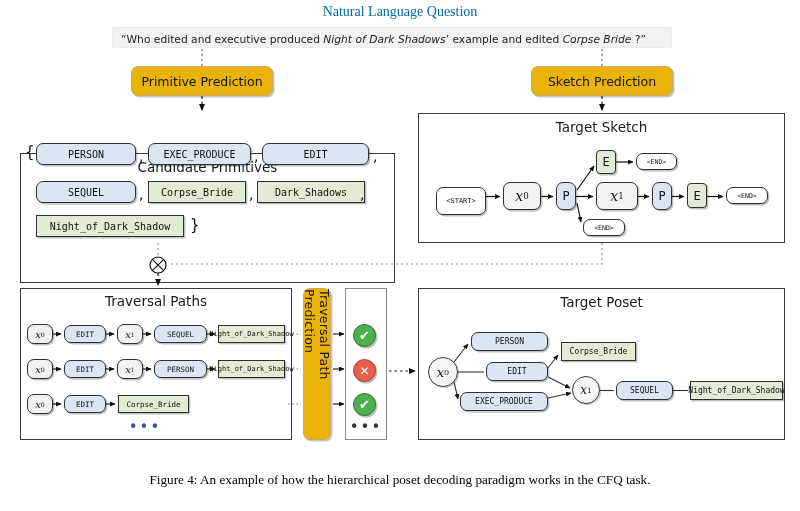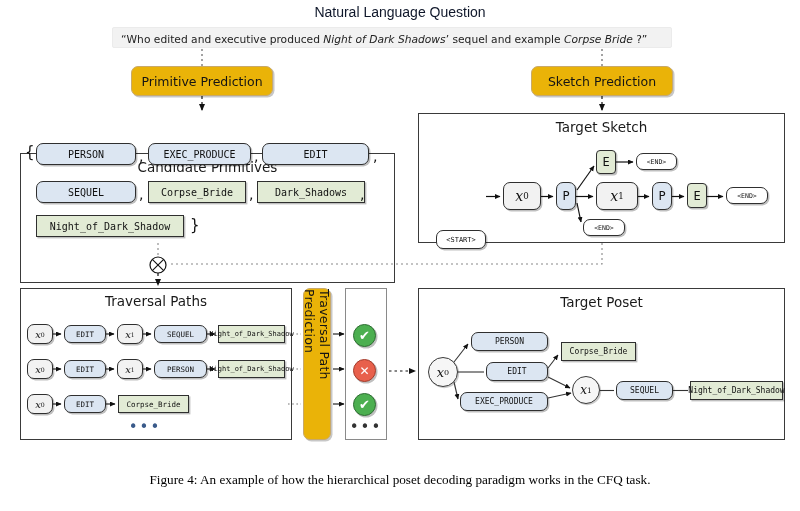--- a/index.html
+++ b/index.html
@@ -1,21 +1,21 @@
 <!DOCTYPE html>
 <html><head>
 <meta charset="utf-8">
 <style>
   html,body{margin:0;padding:0;background:#ffffff;}
   body{width:800px;height:511px;position:relative;overflow:hidden;
        font-family:"DejaVu Sans",sans-serif;color:#111;}
   .abs{position:absolute;box-sizing:border-box;}
 
   
-  .hdr{font-size:13.5px;font-family:Liberation Sans, sans-serif;color:#0f172a;
+  .hdr{font-size:13.5px;font-family:Liberation Serif, serif;color:#0369a1;
        text-align:center;white-space:nowrap;}
   .panel-title{font-size:13.5px;text-align:center;width:100%;color:#1a1a1a;}
   .panel{border:1.2px solid #3a3a3a;background:#fff;}
 
   
   #question-bar{background:#f2f2f2;border:1px solid #ebebeb;border-radius:2px;
      font-size:10.7px;line-height:17px;color:#222;padding:3px 8px;white-space:nowrap;}
   #question-bar i{font-style:italic;}
 
   
@@ -57,21 +57,21 @@
 
   #caption{font-family:"Liberation Serif","DejaVu Serif",serif;font-size:13.2px;
      color:#000;text-align:center;width:800px;}
 </style>
 </head>
 <body>
 
 <div class="abs hdr" style="left:0;top:4px;width:800px;font-size:14px;">Natural Language Question</div>
 
 <div class="abs" id="question-bar" style="left:112px;top:27px;width:560px;height:21px;">
-  <span>“Who edited and executive produced </span><i>Night of Dark Shadows</i><span>’ sequel and example </span><i>Corpse Bride</i><span> ?”</span>
+  <span>“Who edited and executive produced </span><i>Night of Dark Shadows</i><span>’ example and edited </span><i>Corpse Bride</i><span> ?”</span>
 </div>
 
 <div class="abs module" style="left:131px;top:66px;width:142px;height:30px;">Primitive Prediction</div>
 
 <div class="abs module" style="left:531px;top:66px;width:142px;height:30px;">Sketch Prediction</div>
 
 <div class="abs module vertical" style="left:303px;top:288px;width:28px;height:152px;">Traversal Path Prediction</div>
 
 <div class="abs hdr" style="left:40px;top:256px;width:110px;text-align:left;font-size:11.5px;">All Combinations</div>
 
@@ -94,21 +94,21 @@
 <div class="abs chip green" style="left:257px;top:181px;width:108px;height:22px;font-size:10px;">Dark_Shadows</div>
 <div class="abs comma" style="left:360px;top:186px;">,</div>
 
 <div class="abs chip green" style="left:36px;top:215px;width:148px;height:22px;font-size:10px;">Night_of_Dark_Shadow</div>
 <div class="abs brace" style="left:190px;top:216px;">}</div>
 
 <div class="abs panel" style="left:418px;top:113px;width:367px;height:130px;">
   <div class="panel-title" style="margin-top:5px;">Target Sketch</div>
 </div>
 
-<div class="abs chip white" style="left:436px;top:187px;width:50px;height:19px;font-size:7px;margin-top:43px;">&lt;START&gt;</div>
+<div class="abs chip white" style="left:436px;top:187px;width:50px;height:28px;font-size:7px;">&lt;START&gt;</div>
 <div class="abs chip grey var" style="left:503px;top:182px;width:38px;height:28px;font-size:14px;">x<sub>0</sub></div>
 <div class="abs chip blue" style="left:556px;top:182px;width:20px;height:28px;font-size:12px;">P</div>
 <div class="abs chip green" style="left:596px;top:150px;width:20px;height:24px;font-size:12px;border-radius:4px;">E</div>
 <div class="abs chip white" style="left:636px;top:153px;width:41px;height:17px;font-size:6.5px;">&lt;END&gt;</div>
 <div class="abs chip grey var" style="left:596px;top:182px;width:42px;height:28px;font-size:14px;">x<sub>1</sub></div>
 <div class="abs chip blue" style="left:652px;top:182px;width:20px;height:28px;font-size:12px;">P</div>
 <div class="abs chip green" style="left:687px;top:183px;width:20px;height:25px;font-size:12px;border-radius:4px;">E</div>
 <div class="abs chip white" style="left:726px;top:187px;width:42px;height:17px;font-size:6.5px;">&lt;END&gt;</div>
 <div class="abs chip white" style="left:583px;top:219px;width:42px;height:17px;font-size:6.5px;">&lt;END&gt;</div>
 

